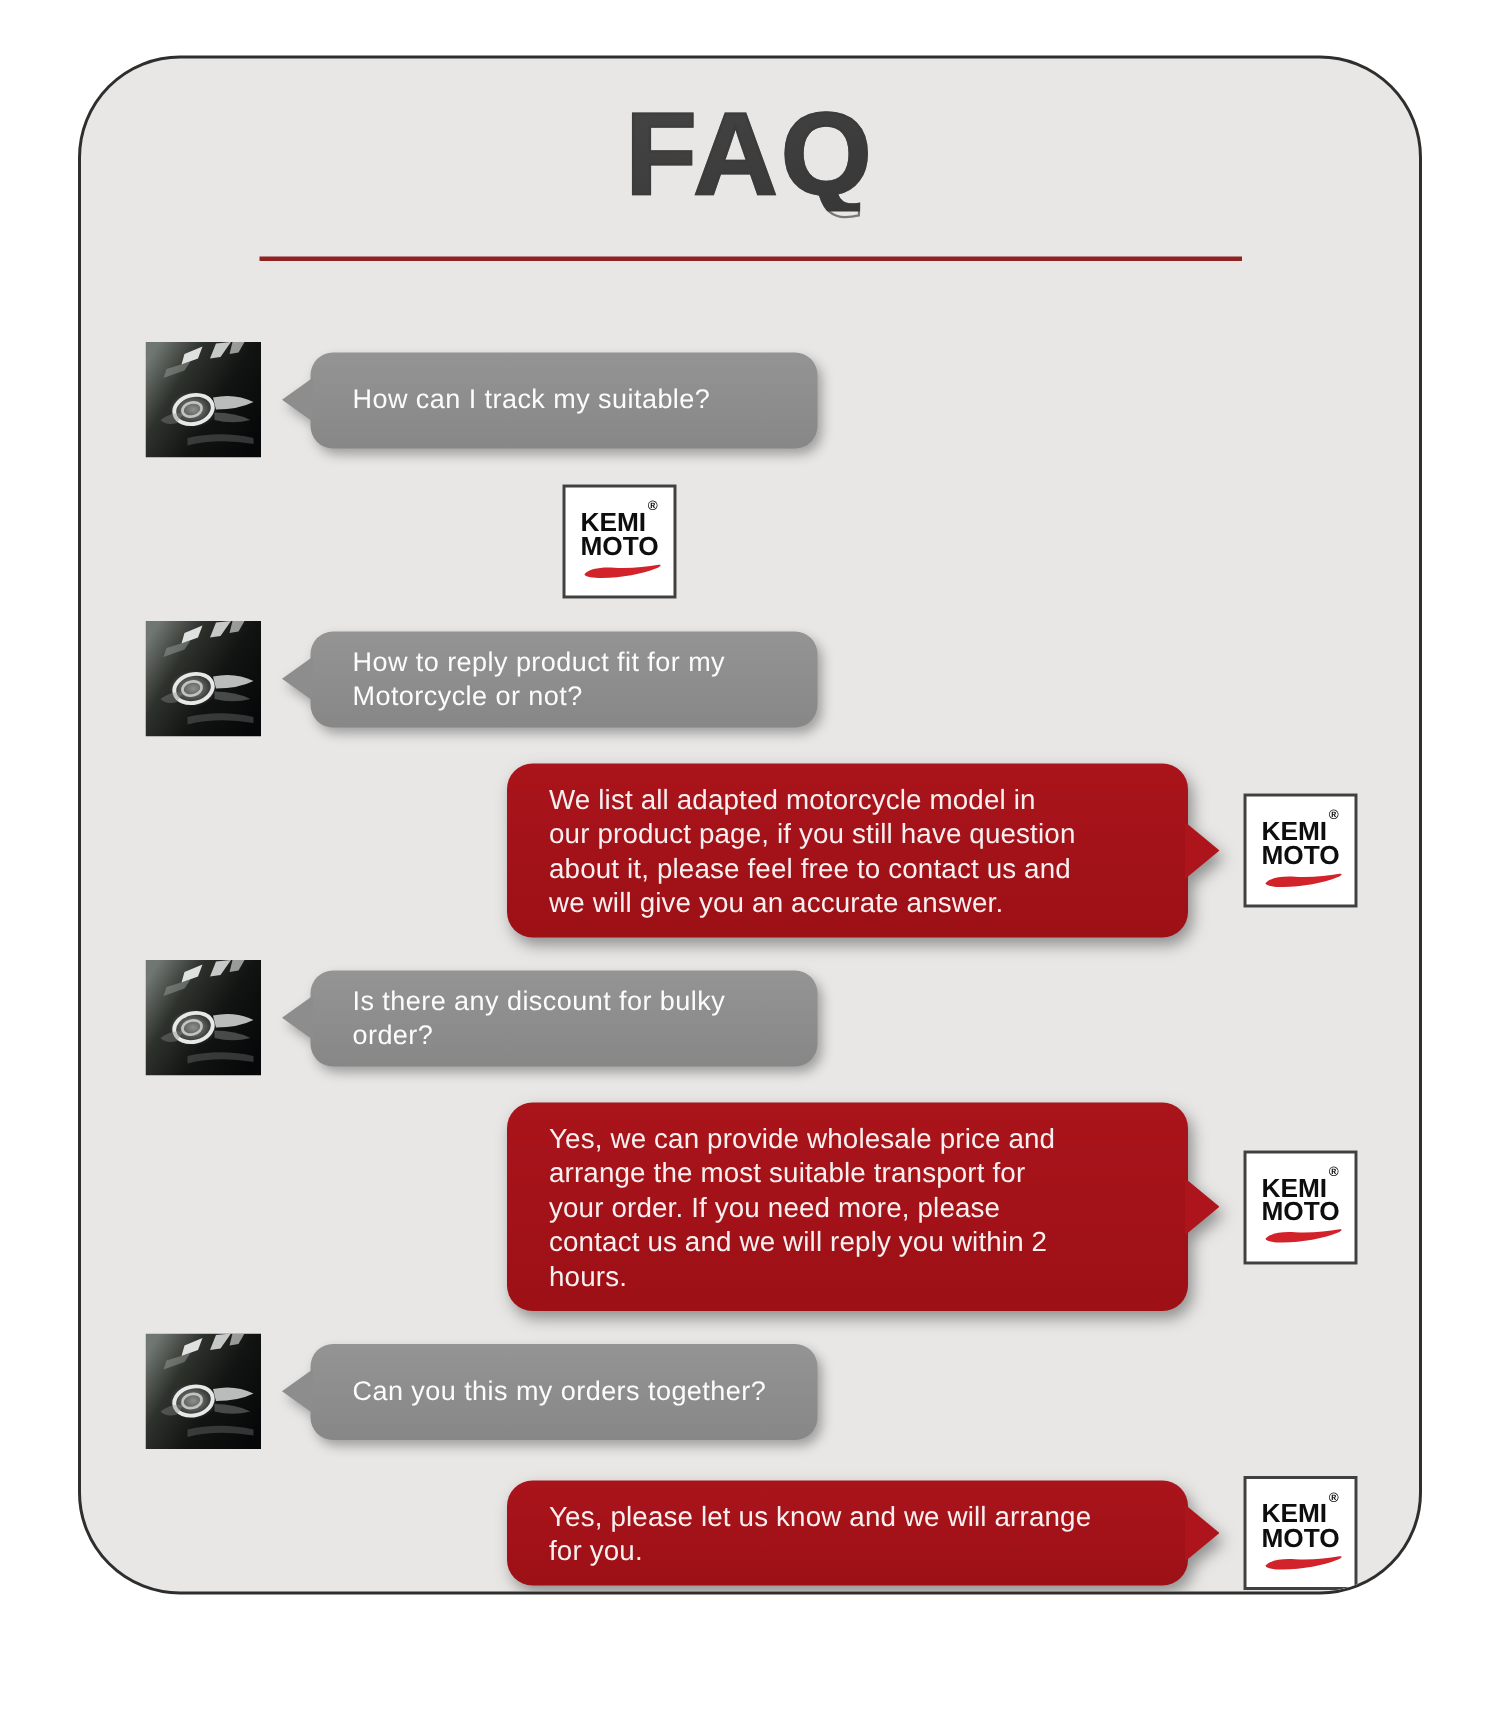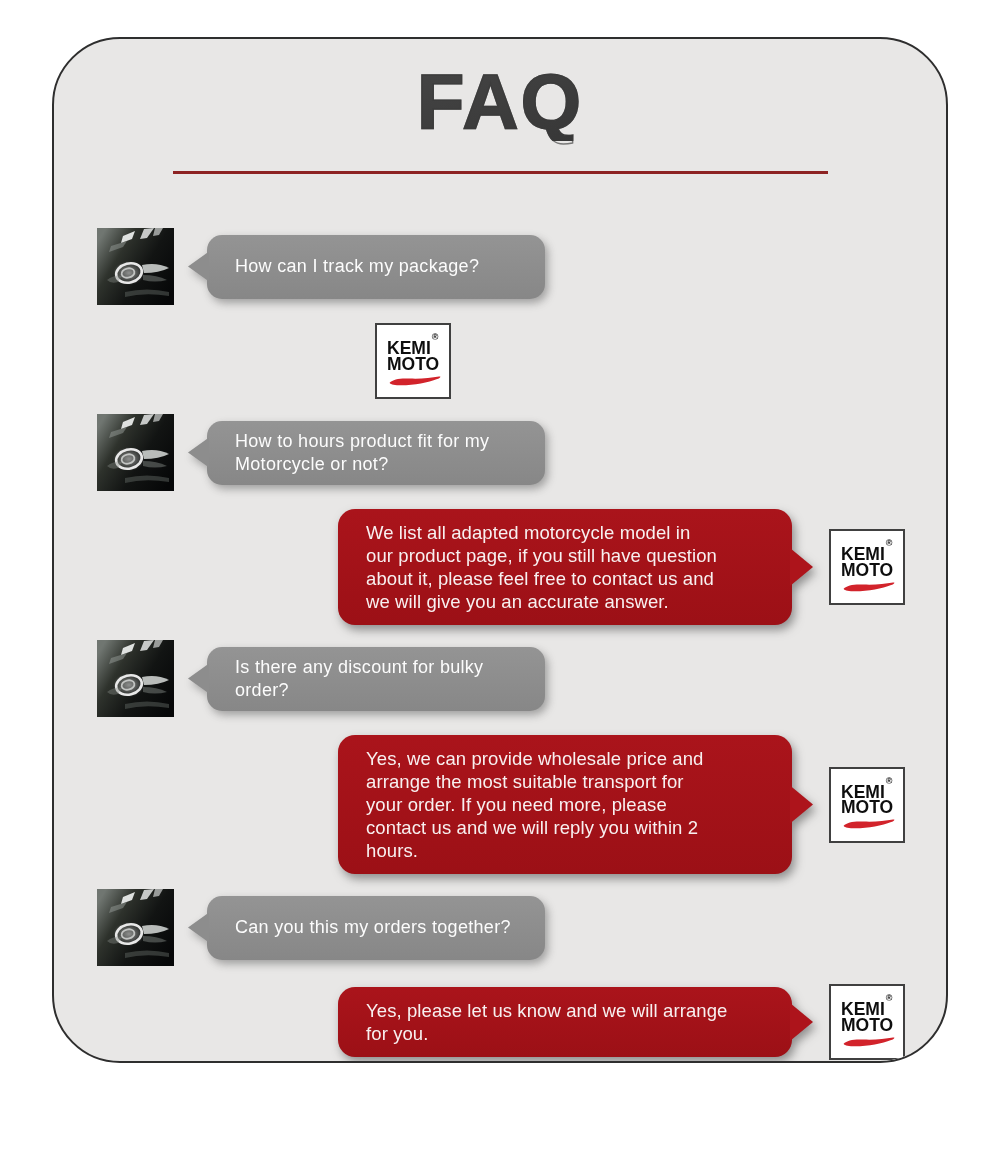--- a/index.html
+++ b/index.html
@@ -98,21 +98,21 @@
         <ellipse cx="32" cy="45" rx="13" ry="9.5" fill="none" stroke="#e8e8e8" stroke-width="2.6" transform="rotate(-14 32 45)"></ellipse>
         <ellipse cx="31" cy="45" rx="6.5" ry="4.6" fill="none" stroke="#c2c4c2" stroke-width="1.8" transform="rotate(-14 31 45)"></ellipse>
         <path d="M45 37 Q60 34 72 40 Q62 45 47 45 Z" fill="#d7dad8" opacity="0.85"></path>
         <path d="M46 47 Q60 47 70 52 Q58 55 46 52 Z" fill="#7e8480" opacity="0.5"></path>
         <path d="M10 52 Q18 46 25 48 L21 54 Q14 56 10 52 Z" fill="#868c88" opacity="0.4"></path>
         <path d="M28 64 Q50 59 72 64 L72 68 Q48 64 28 69 Z" fill="#676c69" opacity="0.45"></path>
       </svg>
     </span>
     <div class="q-wrap">
       <div class="q-bubble">
-          <span class="q-text">How can I track my package?</span>
+          <span class="q-text">How can I track my suitable?</span>
         </div>
     </div>
   </div>
   <div class="a-row">
     <div class="logo">
       <span class="logo-line"><span>KEMI</span><sup class="reg">®</sup></span>
       <span class="logo-line">MOTO</span>
       <svg class="swoosh" viewBox="0 0 60 13">
         <path d="M2.5 8.5 C 6 4.5, 14 3.2, 24 3.8 C 36 4.5, 47 3, 56 1.6 C 58.5 1.2, 58 2.8, 54 4.4 C 44 8.4, 28 11.5, 13 11.2 C 6 11, 3 10, 2.5 8.5 Z" fill="#d2232b"></path>
       </svg>
@@ -131,21 +131,21 @@
         <ellipse cx="32" cy="45" rx="13" ry="9.5" fill="none" stroke="#e8e8e8" stroke-width="2.6" transform="rotate(-14 32 45)"></ellipse>
         <ellipse cx="31" cy="45" rx="6.5" ry="4.6" fill="none" stroke="#c2c4c2" stroke-width="1.8" transform="rotate(-14 31 45)"></ellipse>
         <path d="M45 37 Q60 34 72 40 Q62 45 47 45 Z" fill="#d7dad8" opacity="0.85"></path>
         <path d="M46 47 Q60 47 70 52 Q58 55 46 52 Z" fill="#7e8480" opacity="0.5"></path>
         <path d="M10 52 Q18 46 25 48 L21 54 Q14 56 10 52 Z" fill="#868c88" opacity="0.4"></path>
         <path d="M28 64 Q50 59 72 64 L72 68 Q48 64 28 69 Z" fill="#676c69" opacity="0.45"></path>
       </svg>
     </span>
     <div class="q-wrap">
       <div class="q-bubble">
-          <span class="q-text">How to hours product fit for my
+          <span class="q-text">How to reply product fit for my
 Motorcycle or not?</span>
         </div>
     </div>
   </div>
   <div class="a-row">
     <div class="a-wrap">
       <div class="a-bubble"><span class="a-text">We list all adapted motorcycle model in
 our product page, if you still have question
 about it, please feel free to contact us and
 we will give you an accurate answer.</span></div>

